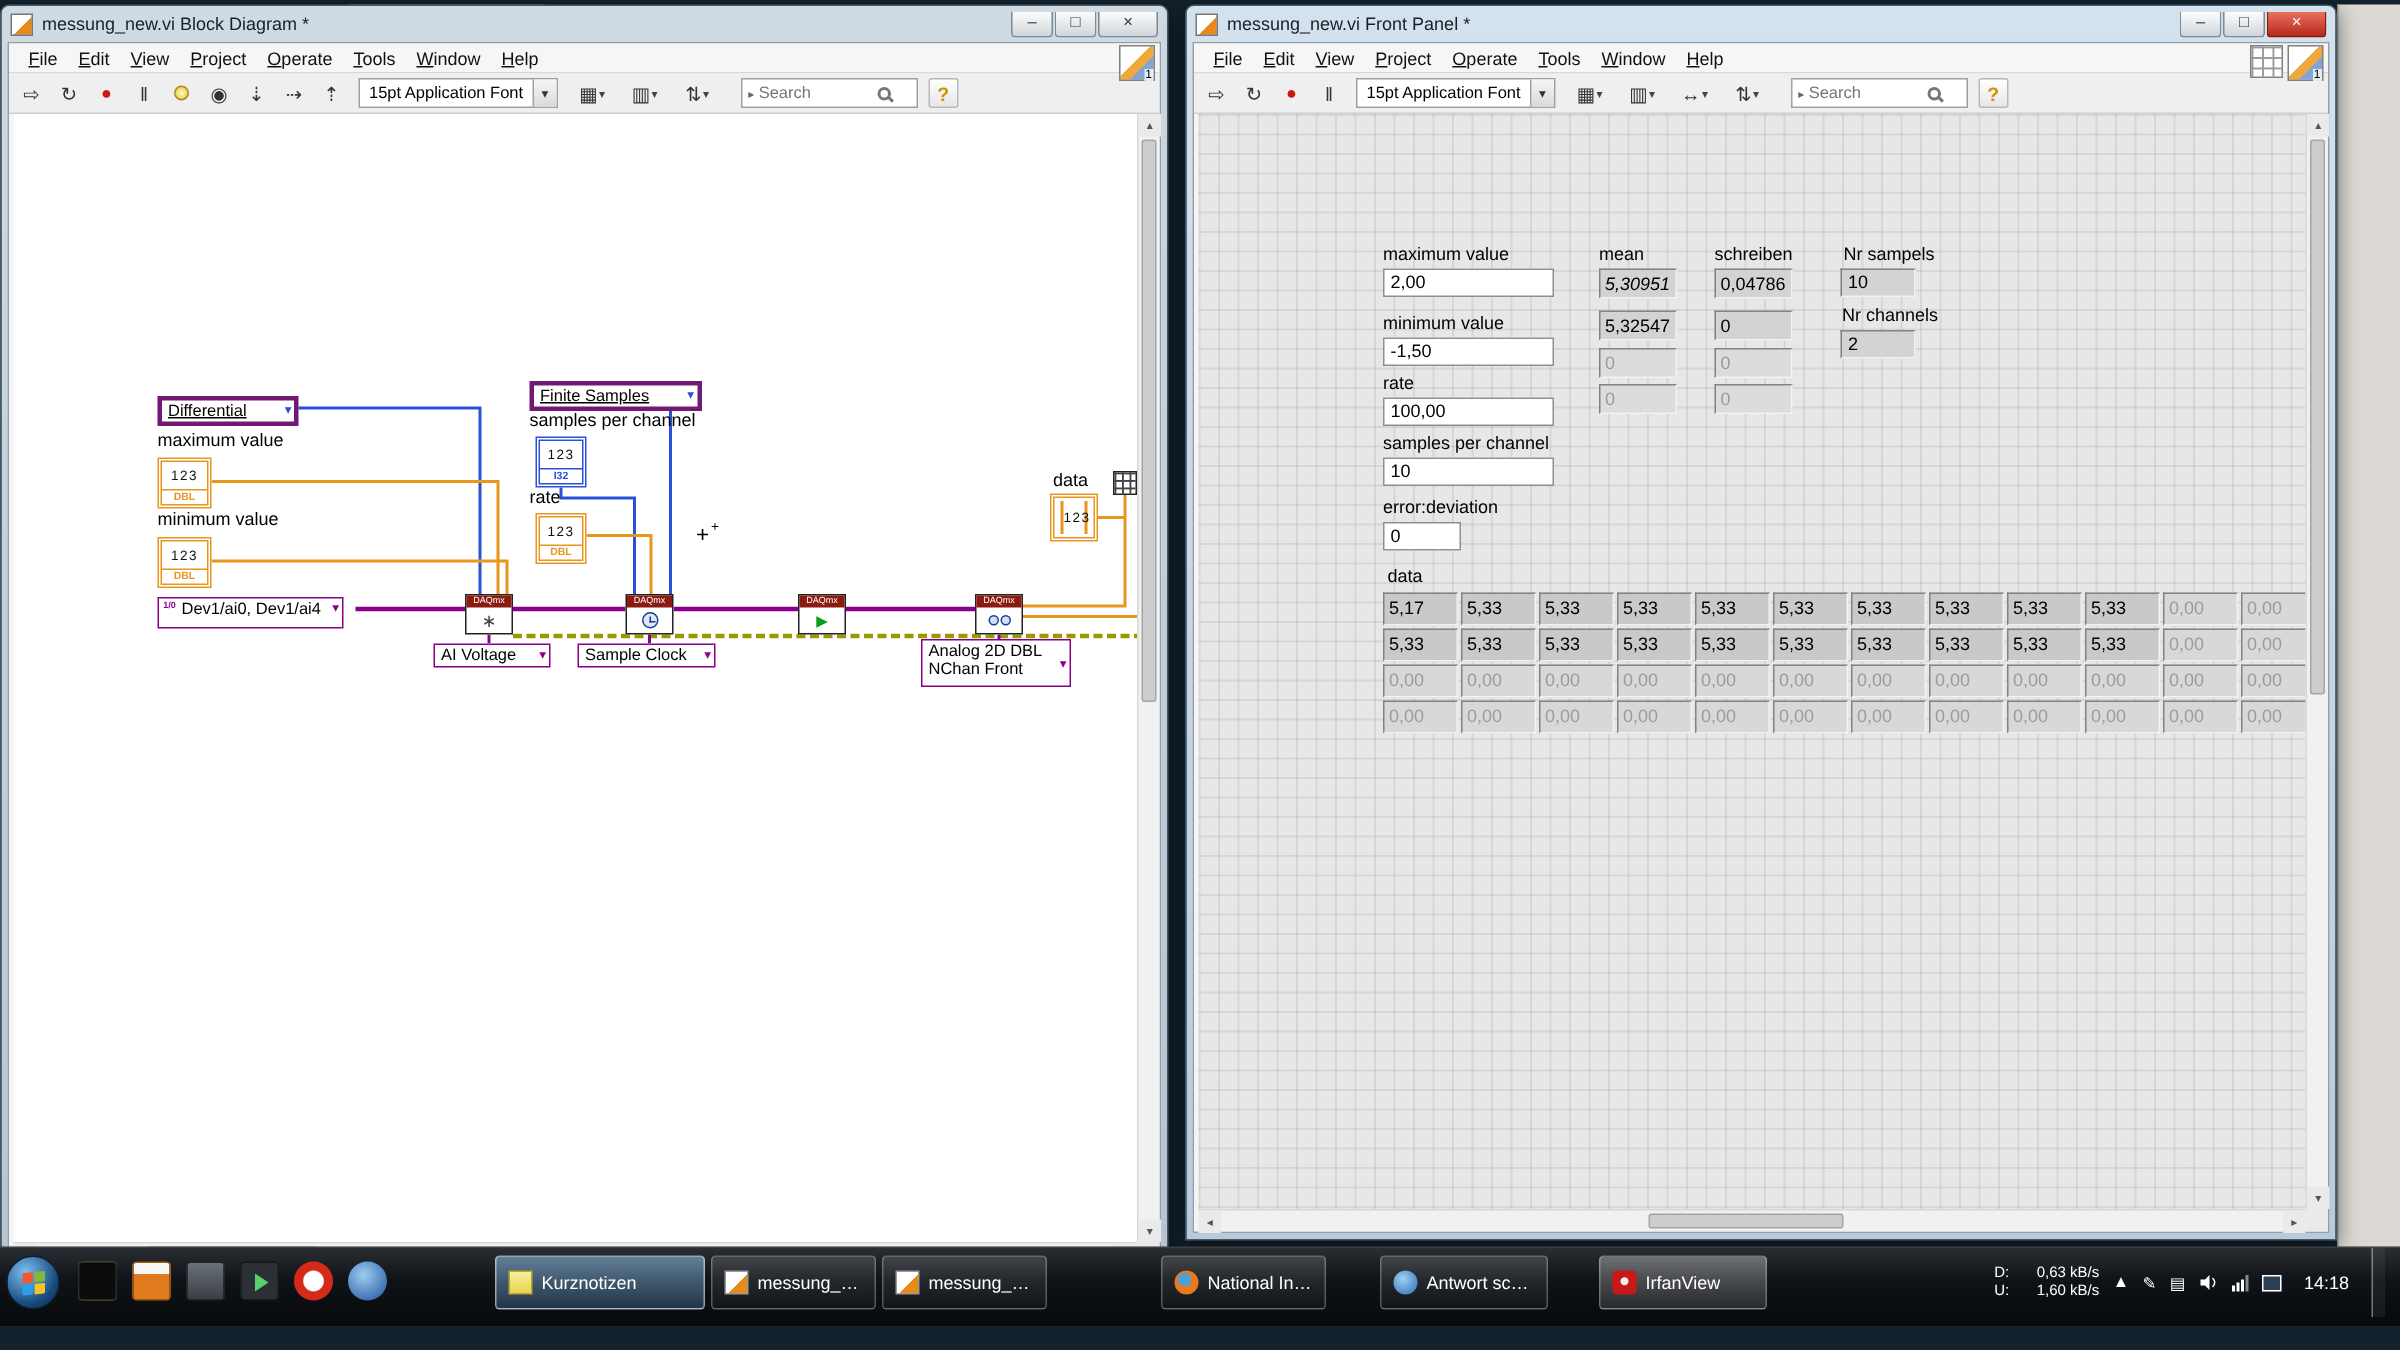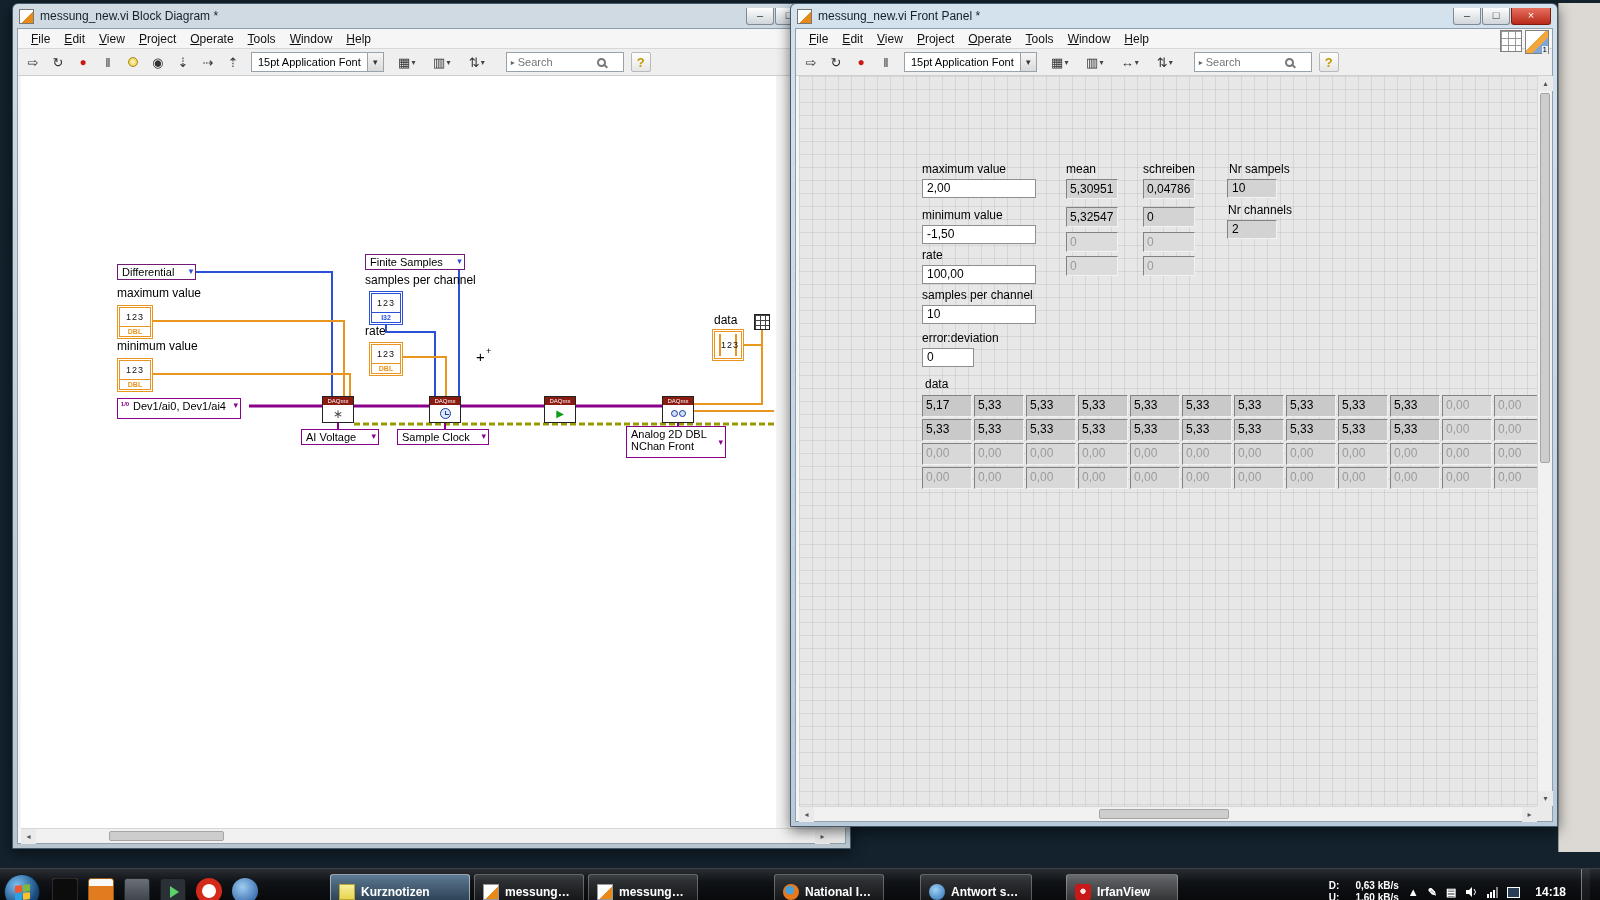--- a/index.html
+++ b/index.html
@@ -9,21 +9,21 @@
   
   .bg-strip{position:absolute;left:228px;top:3px;width:140px;height:24px;border-radius:6px 6px 0 0;
     background:linear-gradient(#c3d4e2,#9db4c4);border:1px solid #6d8294;display:flex;align-items:center;justify-content:flex-end;padding-right:4px;}
   .bg-strip .bgx{width:18px;height:14px;border:1px solid #8a8f94;border-radius:2px;background:linear-gradient(#f3f3f3,#cfcfcf);
     font-size:10px;line-height:12px;text-align:center;color:#444;}
   .bg-strip .bgico{width:12px;height:12px;border-radius:50%;background:radial-gradient(circle at 35% 30%,#9ed0f0,#2a6fb8);margin-right:58px;}
   .bg-right{position:absolute;right:0;top:3px;width:42px;height:849px;background:#dcd9d4;border-left:1px solid #9a9a9a;}
 
   
   .lvwin{position:absolute;border:1px solid #44596a;border-radius:6px 6px 0 0;box-shadow:0 4px 14px rgba(0,0,0,.55);}
-  #win-bd{left:12px;top:3px;width:839px;height:846px;background:linear-gradient(#cfdae2,#b9c6d0);}
+  #win-bd{left:0;top:3px;width:779px;height:846px;background:linear-gradient(#cfdae2,#b9c6d0);}
   #win-fp{left:790px;top:3px;width:768px;height:824px;background:linear-gradient(#d4e2ee,#b9cbda);}
   .titlebar{position:absolute;left:0;top:0;right:0;height:24px;display:flex;align-items:center;padding:0 6px;}
   .wicon{width:15px;height:15px;background:linear-gradient(135deg,#fff 55%,#e88a1a 55%);border:1px solid #777;margin-right:6px;flex:0 0 auto;}
   .wtitle{font-size:12px;color:#15202a;white-space:nowrap;overflow:hidden;}
   .caps{margin-left:auto;display:flex;}
   .capbtn{width:28px;height:17px;border:1px solid #7e8a94;border-top:none;background:linear-gradient(#fdfdfd,#cfd6db);
     font-size:11px;line-height:15px;text-align:center;color:#333;border-radius:0 0 3px 3px;margin-left:1px;}
   .capbtn.close{width:40px;}
   .activewin .capbtn.close{background:linear-gradient(#e8705f,#b8291a);color:#fff;border-color:#7e1c12;}
 
@@ -67,21 +67,21 @@
   .thumb{position:absolute;background:#cdcdcd;border:1px solid #a5a5a5;border-radius:2px;}
   .sb.v .thumb{left:2px;right:2px;}
   .sb.h .thumb{top:2px;bottom:2px;}
   .corner{position:absolute;right:0;bottom:0;width:15px;height:15px;background:#eaeaea;}
 
   
   .bdcanvas{position:absolute;left:3px;top:47px;width:755px;bottom:15px;background:#fff;overflow:hidden;}
   .bdcanvas svg{position:absolute;left:0;top:0;}
   .dlabel{position:absolute;font-size:12px;color:#000;white-space:nowrap;}
   .enum,.ioconst,.nodesel{position:absolute;background:#fff;font-size:11px;color:#000;white-space:nowrap;}
-  .enum{border:1px solid #701a75;padding:1px 21px 1px 4px;}
+  .enum{border:3px solid #701a75;padding:1px 32px 1px 4px;text-decoration:underline;}
   .ioconst{border:1px solid #8a008a;padding:1px 14px 6px 15px;}
   .nodesel{border:1px solid #8a008a;padding:1px 14px 1px 4px;}
   .selarr{position:absolute;right:2px;top:1px;font-size:9px;color:#8a008a;}
   .enum .selarr{color:#2a50d8;}
   .ioglyph{position:absolute;left:2px;top:2px;width:10px;height:12px;font-size:6px;line-height:6px;color:#8a008a;font-weight:bold;text-align:center;}
   .term{position:absolute;width:36px;border:1px solid;background:#fff;padding:1px;}
   .term .tinner{border:1px solid;}
   .term.orange, .term.orange .tinner{border-color:#e8961e;}
   .term.blue, .term.blue .tinner{border-color:#2a50d8;}
   .tglyph{height:18px;line-height:18px;font-size:9px;text-align:center;color:#111;letter-spacing:1px;}
@@ -112,22 +112,22 @@
   .sunken{background:#d3d3d3;border:1px solid;border-color:#828282 #f2f2f2 #f2f2f2 #828282;}
   .varray{position:absolute;width:52px;height:98px;}
   .acell{position:absolute;left:0;width:52px;height:20px;background:#d3d3d3;border:1px solid;border-color:#828282 #f2f2f2 #f2f2f2 #828282;
     font-size:12px;line-height:18px;padding-left:3px;color:#000;}
   .acell.dim{color:#9a9a9a;background:#dcdcdc;}
   .dtable{position:absolute;display:grid;grid-template-columns:repeat(12,50px);grid-auto-rows:22px;gap:2px;}
   .dcell{background:#c9c9c9;border:1px solid;border-color:#828282 #f2f2f2 #f2f2f2 #828282;font-size:12px;line-height:19px;padding-left:3px;color:#000;}
   .dcell.dim{background:#d8d8d8;color:#9b9b9b;}
 
   
-  #taskbar{position:absolute;left:0;right:0;bottom:0;height:32px;background:linear-gradient(#2a2e33,#101317 40%,#07090b);
-    border-top:1px solid rgba(255,255,255,.22);display:flex;align-items:center;font-weight:bold;}
+  #taskbar{position:absolute;left:0;right:0;bottom:16px;height:53px;background:linear-gradient(#2a2e33,#101317 40%,#07090b);
+    border-top:1px solid rgba(255,255,255,.22);display:flex;align-items:center;}
   .orb{position:absolute;left:4px;top:5px;width:36px;height:36px;border-radius:50%;
     background:radial-gradient(circle at 35% 30%,#7cc0f0,#174a7c 65%,#0b2845);border:1px solid #0a1d30;
     display:flex;align-items:center;justify-content:center;}
   .flag{display:grid;grid-template-columns:7px 7px;gap:1px;transform:skewY(-6deg);}
   .flag i{height:7px;border-radius:1px;display:block;}
   .flag i:nth-child(1){background:#f1582c;}.flag i:nth-child(2){background:#7eb93c;}
   .flag i:nth-child(3){background:#2aa0e8;}.flag i:nth-child(4){background:#f8c22a;}
   .ql{position:absolute;left:52px;top:9px;display:flex;gap:10px;}
   .qlico{width:26px;height:26px;border-radius:3px;}
   .qlico.folder{background:linear-gradient(#f7d575,#e3a93c);border:1px solid #b8862e;}
@@ -454,21 +454,21 @@
           </div>
       </div>
     </div>
 
     <div class="fpcanvas">
       <div class="fplabel" style="left:123px;top:86px;">maximum value</div>
       <div class="fpfield" style="left:123px;top:103px;width:114px;">2,00</div>
 
       <div class="fplabel" style="left:267px;top:86px;">mean</div>
       <div class="varray" style="left:267px;top:103px;">
-          <div class="acell" style="top: 0px;">5,30951</div>
+          <div class="acell" style="top: 0px; font-style: italic;">5,30951</div>
           <div class="acell" style="top: 28px;">5,32547</div>
           <div class="acell dim" style="top: 53px;">0</div>
           <div class="acell dim" style="top: 77px;">0</div>
         </div>
 
       <div class="fplabel" style="left:344px;top:86px;">schreiben</div>
       <div class="varray" style="left:344px;top:103px;">
           <div class="acell" style="top: 0px;">0,04786</div>
           <div class="acell" style="top: 28px;">0</div>
           <div class="acell dim" style="top: 53px;">0</div>

